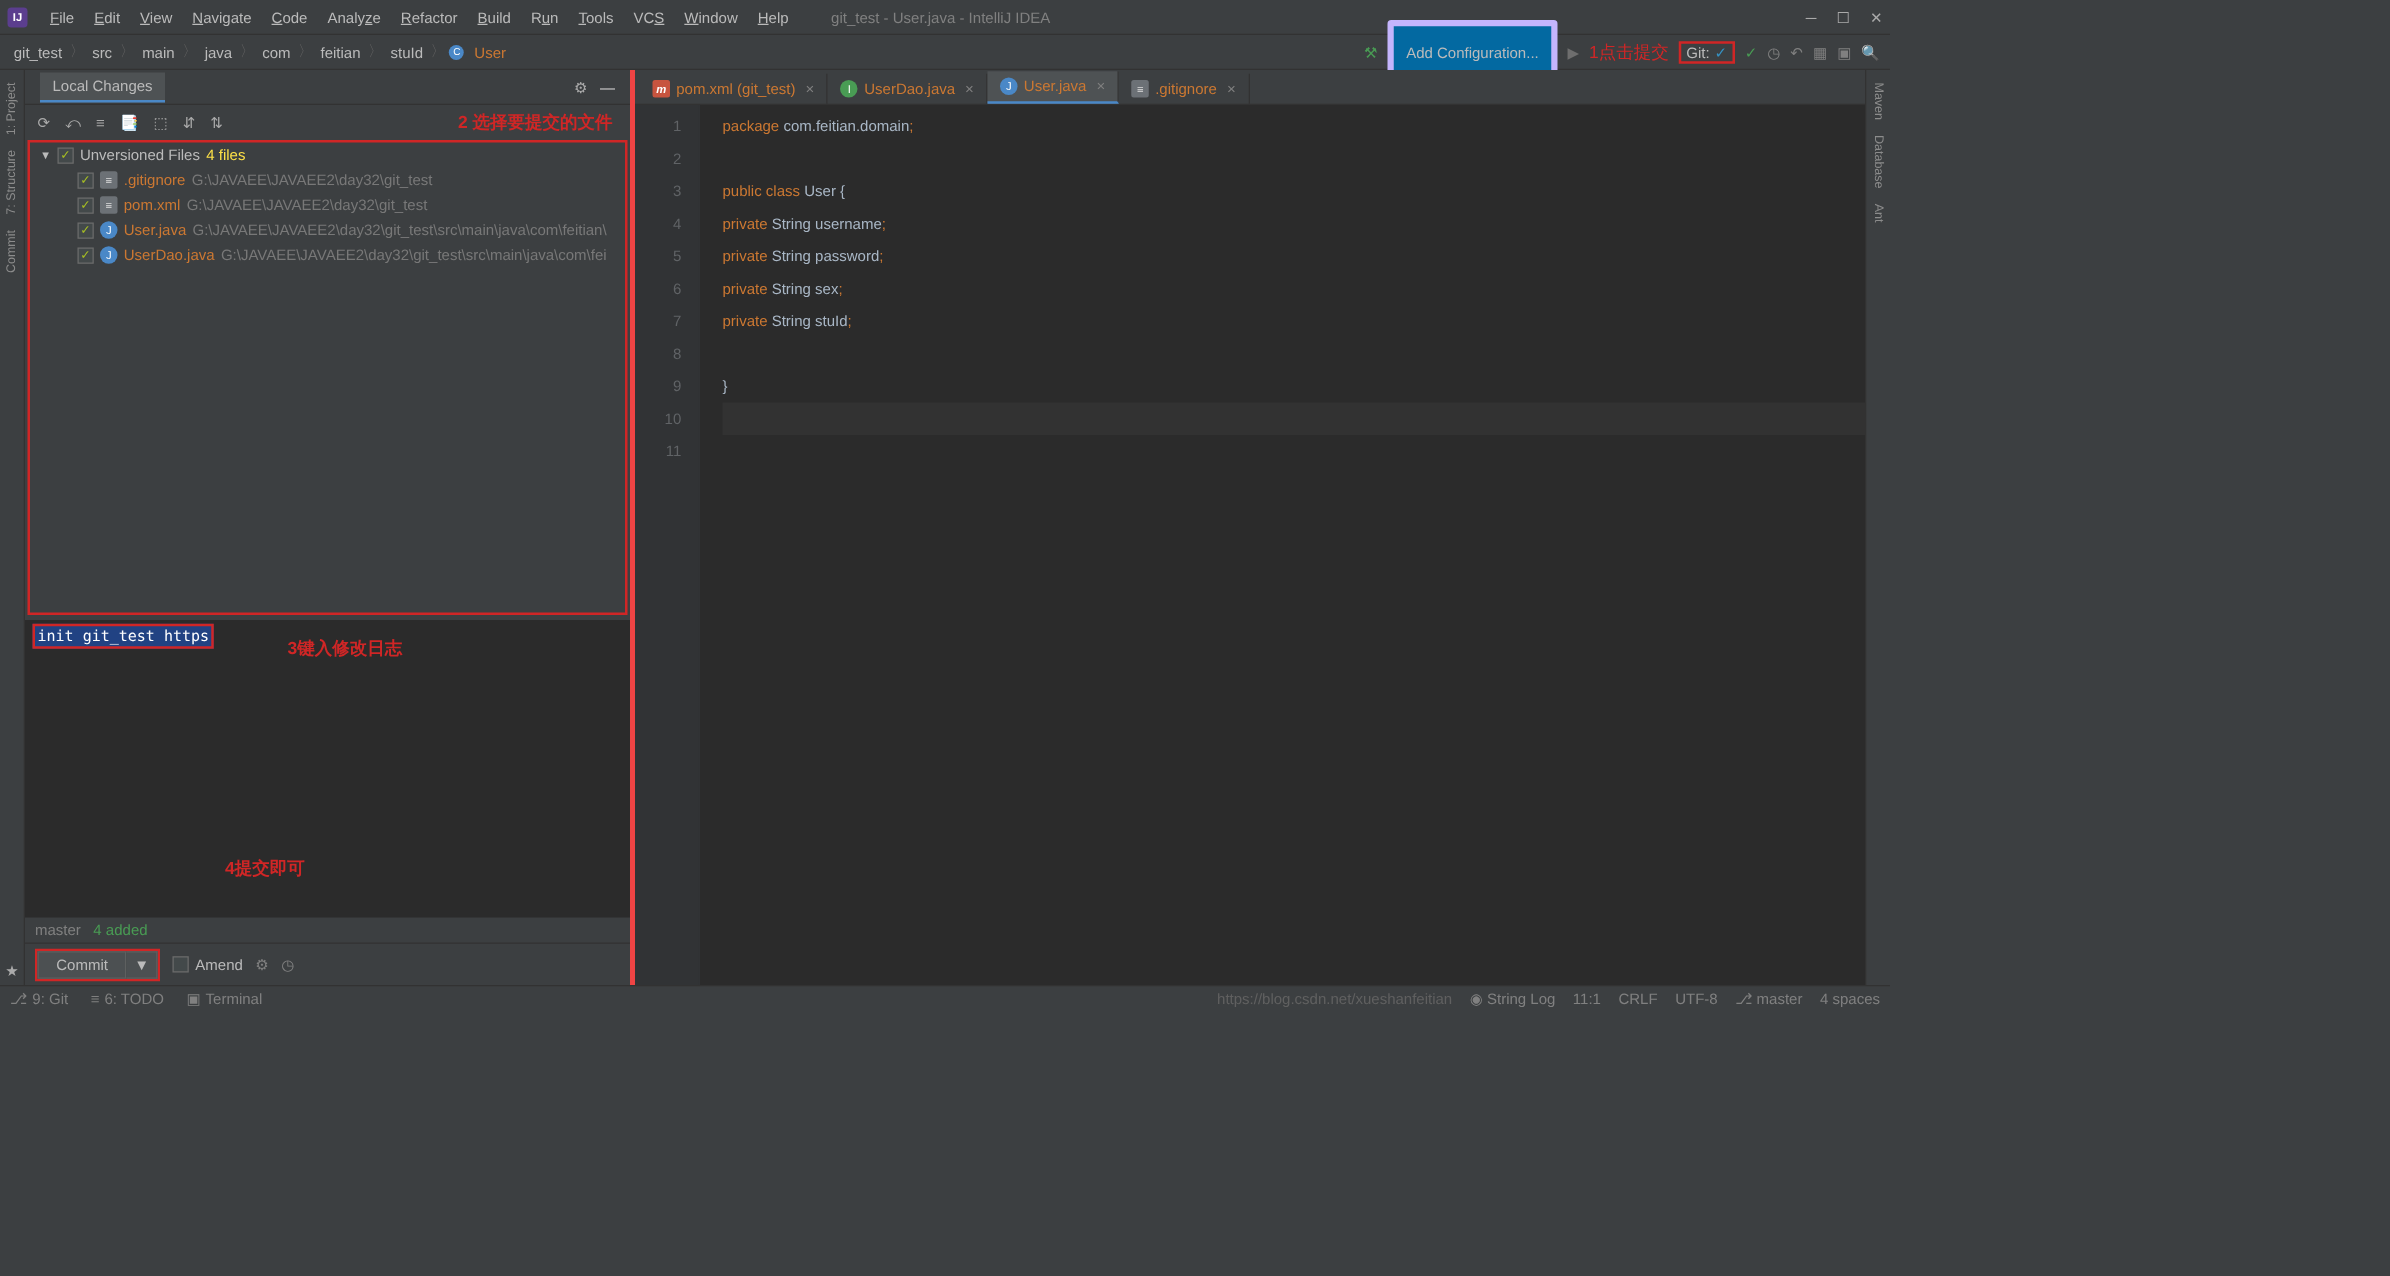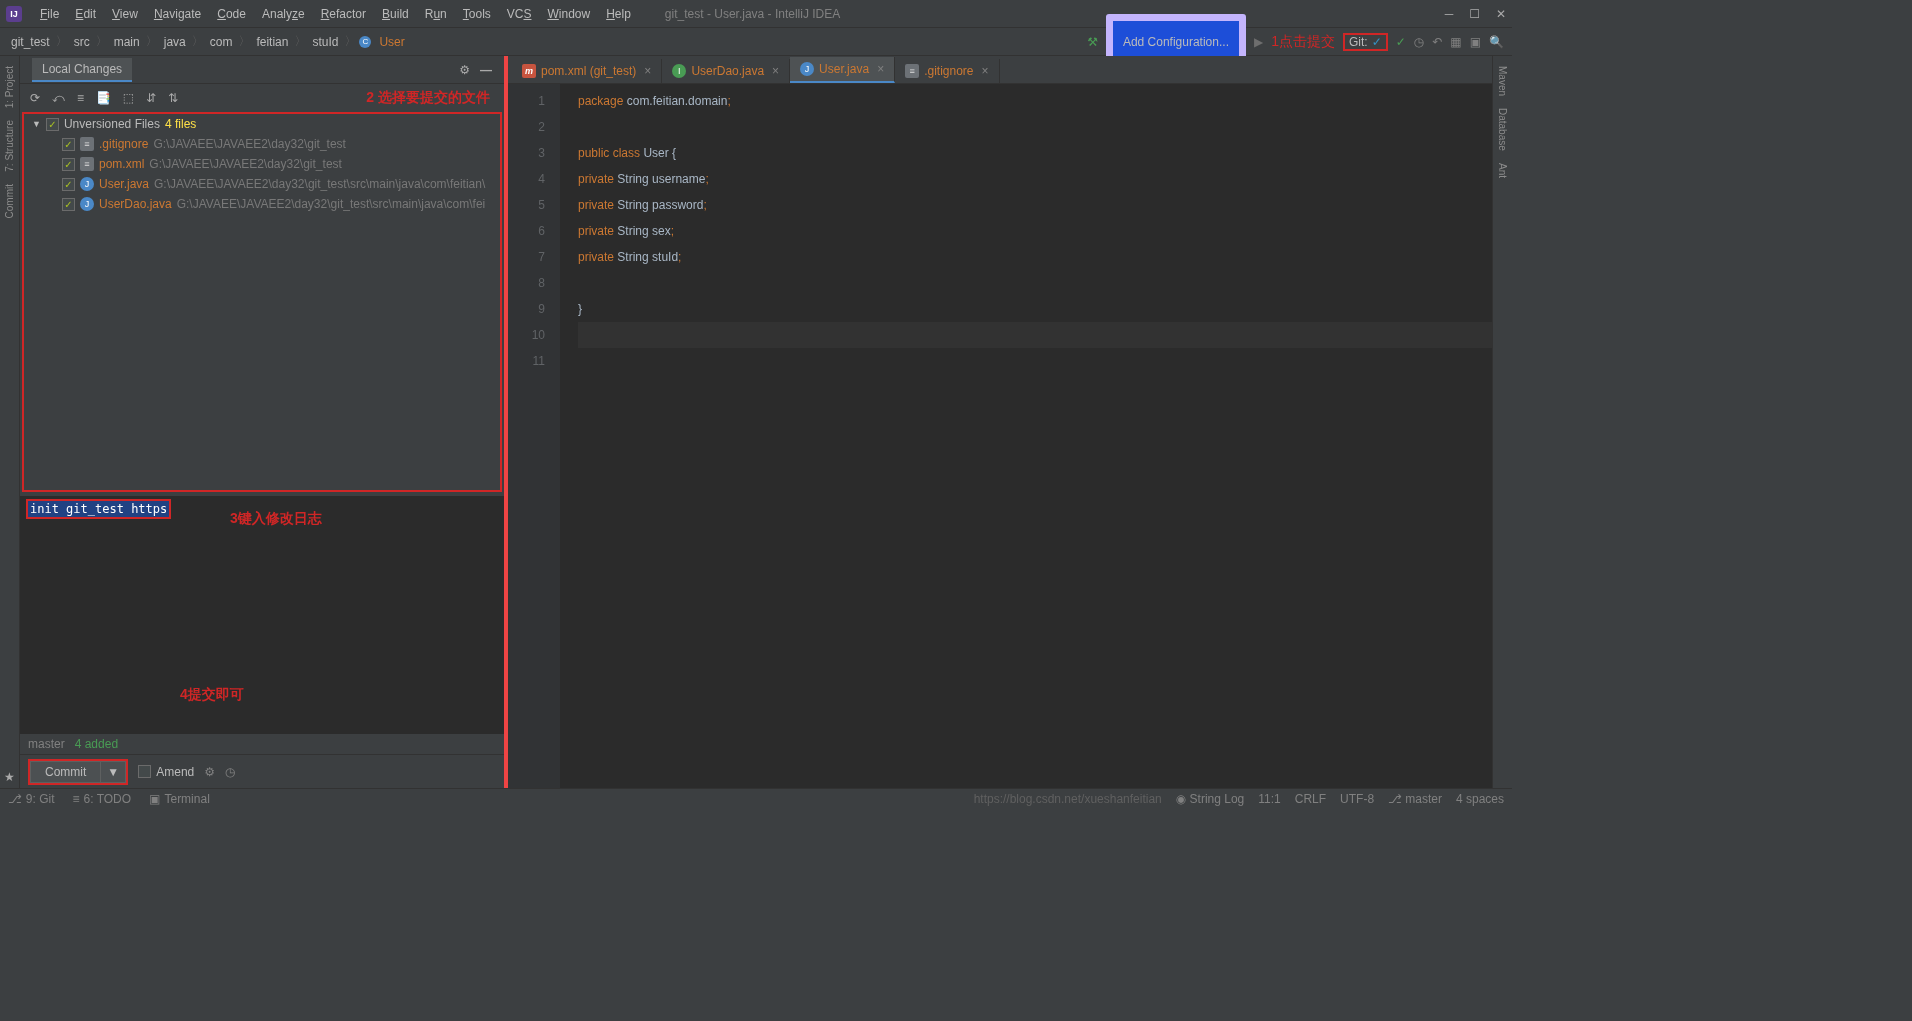--- a/index.html
+++ b/index.html
@@ -10,21 +10,21 @@
 .menubar .mi u{text-decoration:underline}
 .menubar .title{margin-left:26px;color:#808080}
 .menubar .winctl{margin-left:auto;display:flex;gap:16px;color:#aaa}
 .menubar .winctl span{cursor:pointer}
 .navbar{height:28px;background:#3c3f41;display:flex;align-items:center;padding:0 8px;border-bottom:1px solid #323232}
 .crumb{display:flex;align-items:center;gap:2px}
 .crumb .seg{color:#bbb;padding:0 3px}
 .crumb .sep{color:#606060;padding:0 1px}
 .crumb .cls-icon{width:12px;height:12px;border-radius:50%;background:#4a88c7;display:inline-flex;align-items:center;justify-content:center;color:#fff;font-size:8px;margin-right:3px}
 .nav-right{margin-left:auto;display:flex;align-items:center;gap:8px}
-.nav-right .cfg{background:#1d4ed8;border:7px solid #c4b5fd;border-radius:3px;padding:14px 10px;color:#bbb;cursor:pointer}
+.nav-right .cfg{background:#0369a1;border:5px solid #c4b5fd;border-radius:3px;padding:14px 10px;color:#bbb;cursor:pointer}
 .nav-right .hammer{color:#499c54}
 .nav-right .run{color:#6e6e6e}
 .nav-right .ann1{color:#d02626;font-weight:normal;font-size:14px}
 .nav-right .gitbox{border:2px solid #d02626;padding:0 4px;display:flex;align-items:center;gap:4px}
 .nav-right .git-lbl{color:#bbb}
 .nav-right .git-commit{color:#3592c4}
 .nav-right .chk{color:#499c54}
 .nav-right .ic{color:#808080;cursor:pointer}
 .main{display:flex;height:calc(100% - 76px)}
 .leftbar,.rightbar{width:20px;background:#3c3f41;display:flex;flex-direction:column;align-items:center;padding-top:4px;border-right:1px solid #323232}

